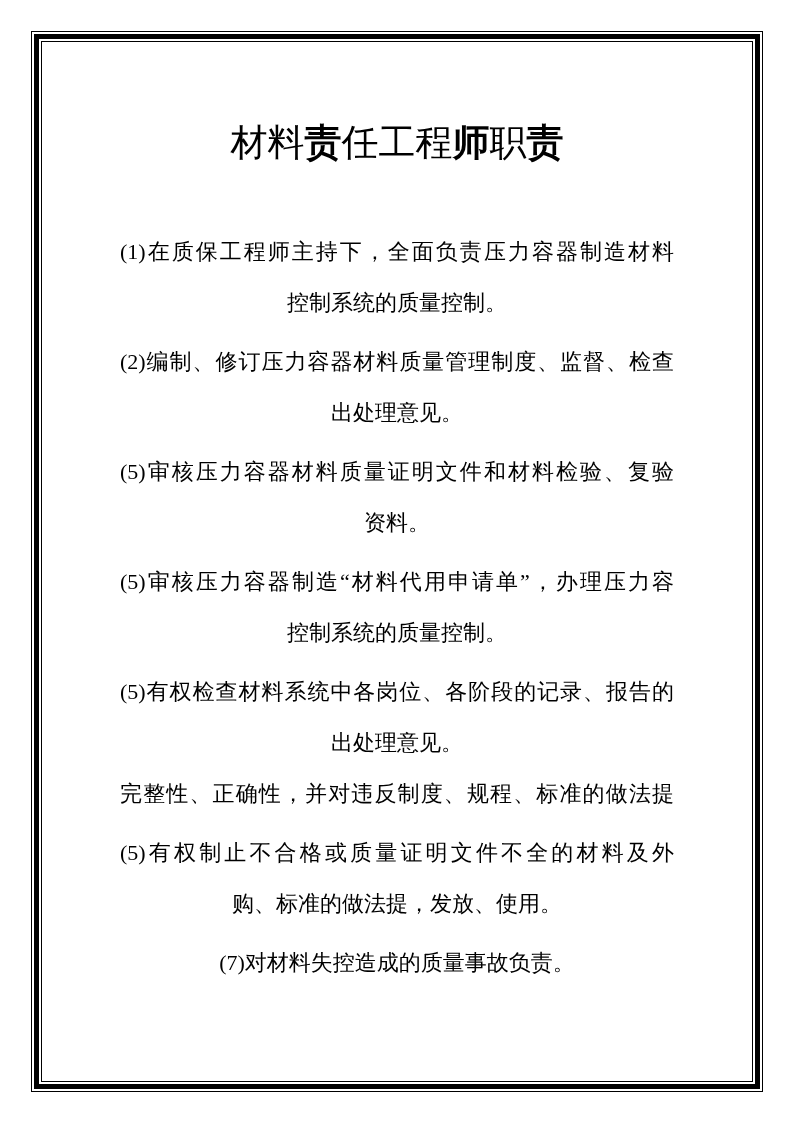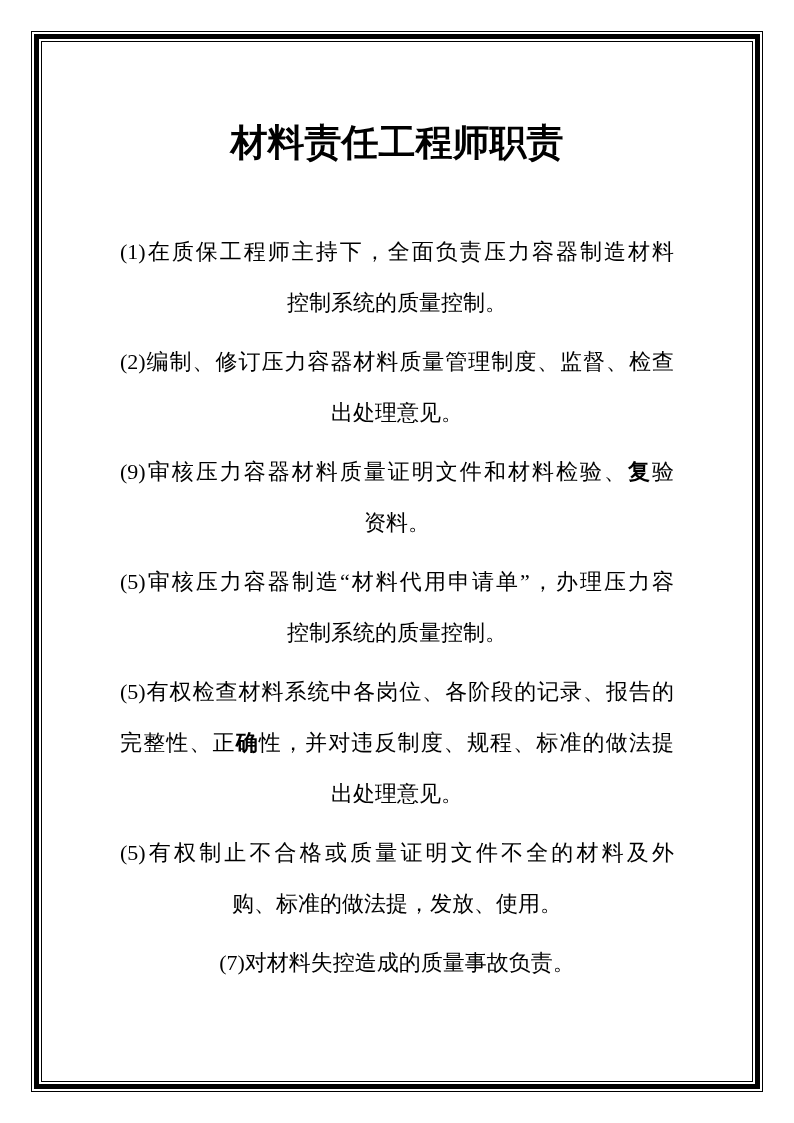--- a/index.html
+++ b/index.html
@@ -37,52 +37,52 @@
     font-size: 22px;
     line-height: 51px;
     height: 51px;
     text-align: center;
     white-space: normal;
   }
   .line.just {
     text-align: justify;
     text-align-last: justify;
   }
-  .b { font-weight: bold; }
+  .b { font-weight: normal; }
 </style>
 </head>
 <body>
 
 <div class="page">
   <div class="frame-outer">
     <div class="frame-mid">
       <div class="frame-inner">
         <div class="content">
           <h1 class="title"><span class="b">材料</span><span class="light">责</span><span class="b">任工程</span><span class="light">师</span><span class="b">职</span><span class="light">责</span></h1>
           <div>
               <div class="para">
                 <div class="line just"><span>(1)在质保工程师主持下，全面负责压力容器制造材料</span></div>
                 <div class="line"><span>控制系统的质量控制。</span></div>
               </div>
               <div class="para">
                 <div class="line just"><span>(2)编制、修订压力容器材料质量管理制度、监督、检查</span></div>
                 <div class="line"><span>出处理意见。</span></div>
               </div>
               <div class="para">
-                <div class="line just"><span>(9)审核压力容器材料质量证明文件和材料检验、</span><span class="b">复</span><span>验</span></div>
+                <div class="line just"><span>(5)审核压力容器材料质量证明文件和材料检验、</span><span class="b">复</span><span>验</span></div>
                 <div class="line"><span>资料。</span></div>
               </div>
               <div class="para">
                 <div class="line just"><span>(5)审核压力容器制造“材料代用申请单”，办理压力容</span></div>
                 <div class="line"><span>控制系统的质量控制。</span></div>
               </div>
               <div class="para">
                 <div class="line just"><span>(5)有权检查材料系统中各岗位、各阶段的记录、报告的</span></div>
+                <div class="line"><span>出处理意见。</span></div>
                 <div class="line just"><span>完整性、正</span><span class="b">确</span><span>性，并对违反制度、规程、标准的做法提</span></div>
-                <div class="line"><span>出处理意见。</span></div>
               </div>
               <div class="para">
                 <div class="line just"><span>(5)有权制止不合格或质量证明文件不全的材料及外</span></div>
                 <div class="line"><span>购、标准的做法提，发放、使用。</span></div>
               </div>
               <div class="para">
                 <div class="line"><span>(7)对材料失控造成的质量事故负责。</span></div>
               </div>
             </div>
         </div>

